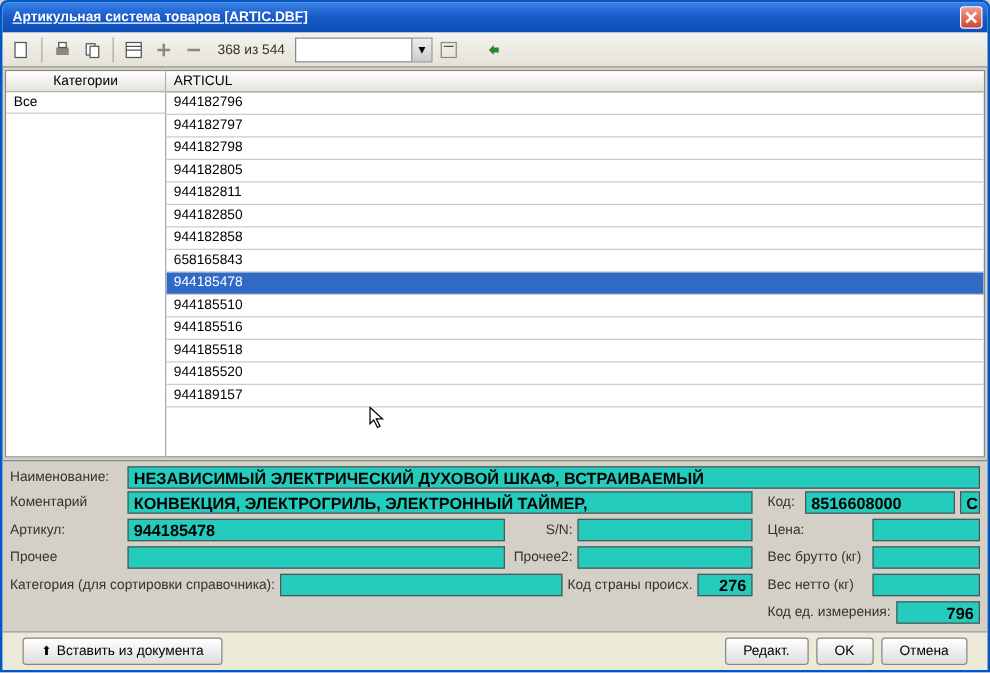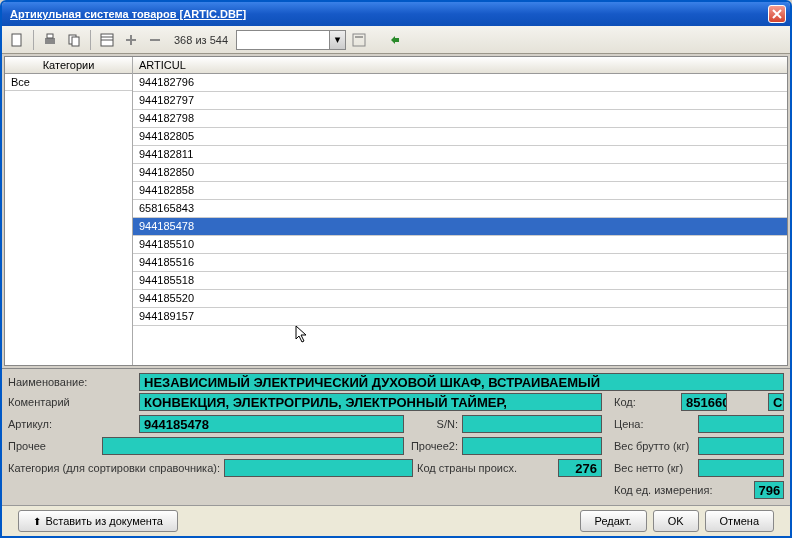--- a/index.html
+++ b/index.html
@@ -28,21 +28,21 @@
 .gridhead { background: linear-gradient(to bottom, #fff, #e5e2d8); border-bottom: 1px solid #999; padding: 2px 6px; }
 .gridbody { flex: 1; overflow-y: scroll; overflow-x: hidden;}
 .row { padding: 1px 6px; border-bottom: 1px solid #ccc; cursor: pointer; height: 18px; line-height: 15px; }
 .row.sel { background: #316ac5; color: #fff; }
 .cursor-img { position: absolute; top: 268px; left: 162px; pointer-events: none; z-index: 100; }
 
 .detailpanel { background: #d4d0c8; border-top: 1px solid #888; padding: 4px 6px 4px 6px; }
 .drow { display: flex; align-items: center; gap: 4px; margin-bottom: 2px; }
 .dlab { color: #333; white-space: nowrap; }
 .dfield { background: #24ccbd; border: 1px solid #555; padding: 1px 4px; height: 18px; font-weight: bold; color: #000; overflow: hidden; white-space: nowrap; }
-.dfield.wide { font-size: 13px; margin-left: 37px; }
+.dfield.wide { font-size: 13px; }
 .dfield.small { font-weight: normal; }
 
 .leftblock { flex: 1; display: flex; flex-direction: column; gap: 2px; }
 .rightblock { width: 170px; display: flex; flex-direction: column; gap: 2px; margin-left: 6px; }
 .cols { display: flex; gap: 6px; }
 
 .footer { background: #ece9d8; border-top: 1px solid #999; padding: 4px 16px; display: flex; align-items: flex-end; gap: 6px; }
 .btn { background: linear-gradient(to bottom, #fff, #ddd); border: 1px solid #888; border-radius: 3px; padding: 3px 14px; cursor: pointer; height: 22px; display: flex; align-items: center; }
 .btn.arrow::before { content: "⬆"; margin-right: 4px; font-size: 10px; }
 .spacer { flex: 1; }

